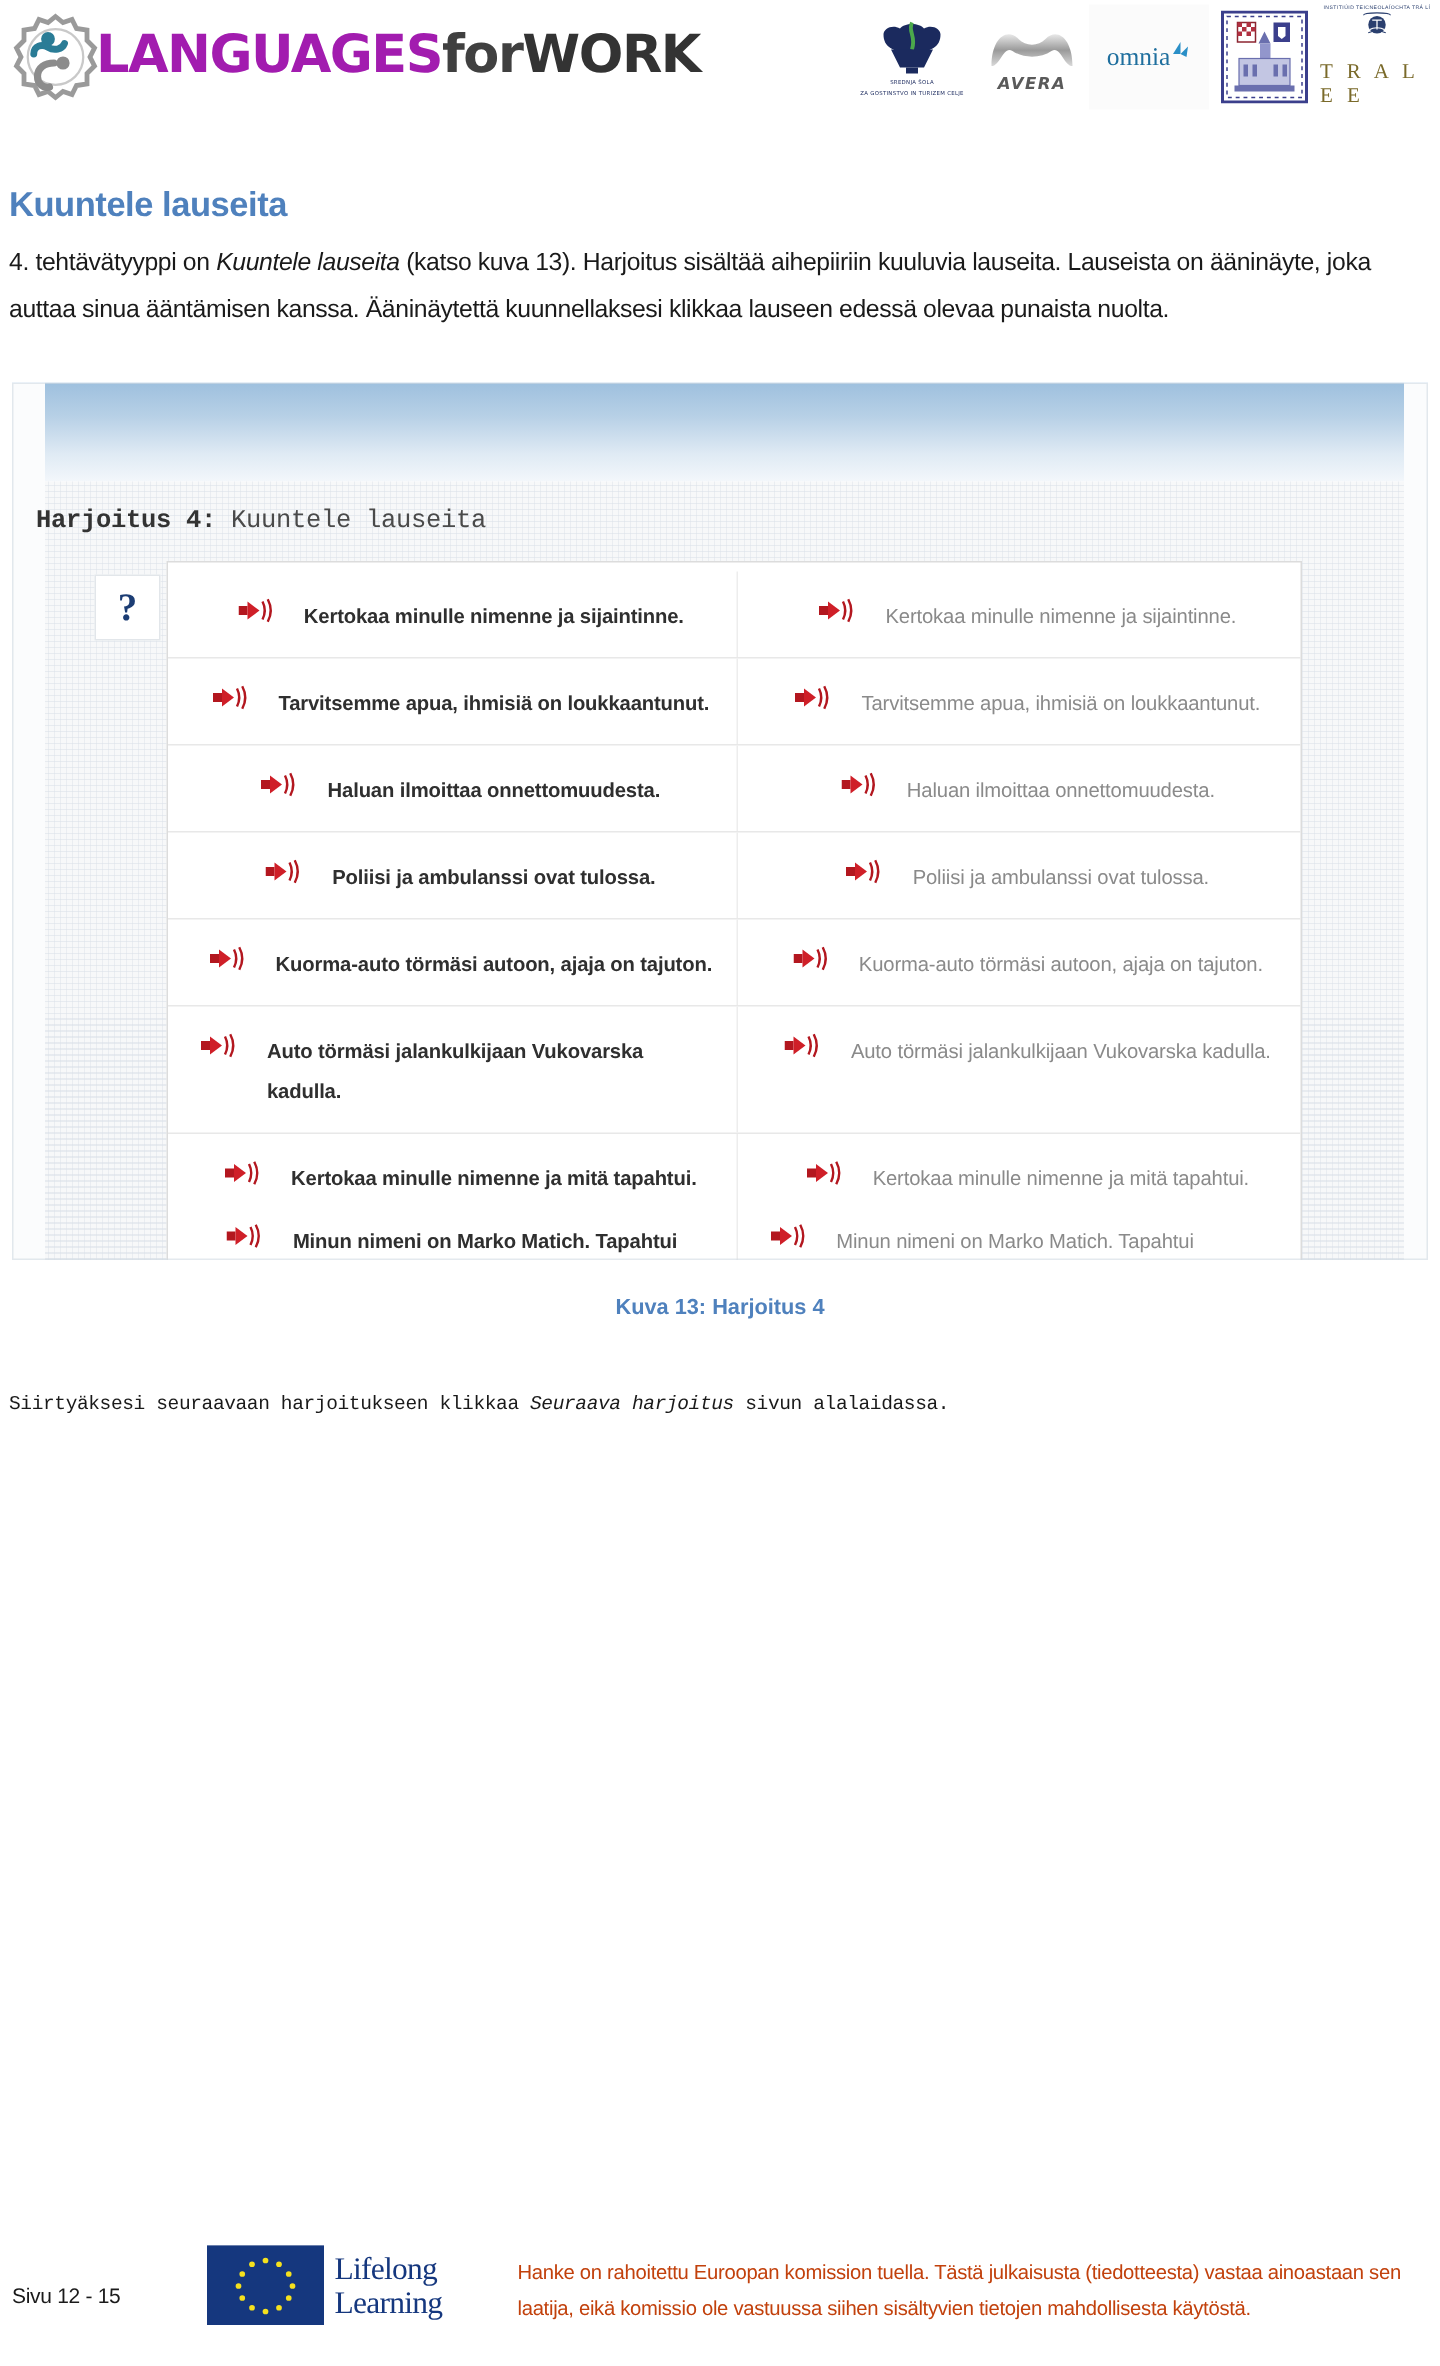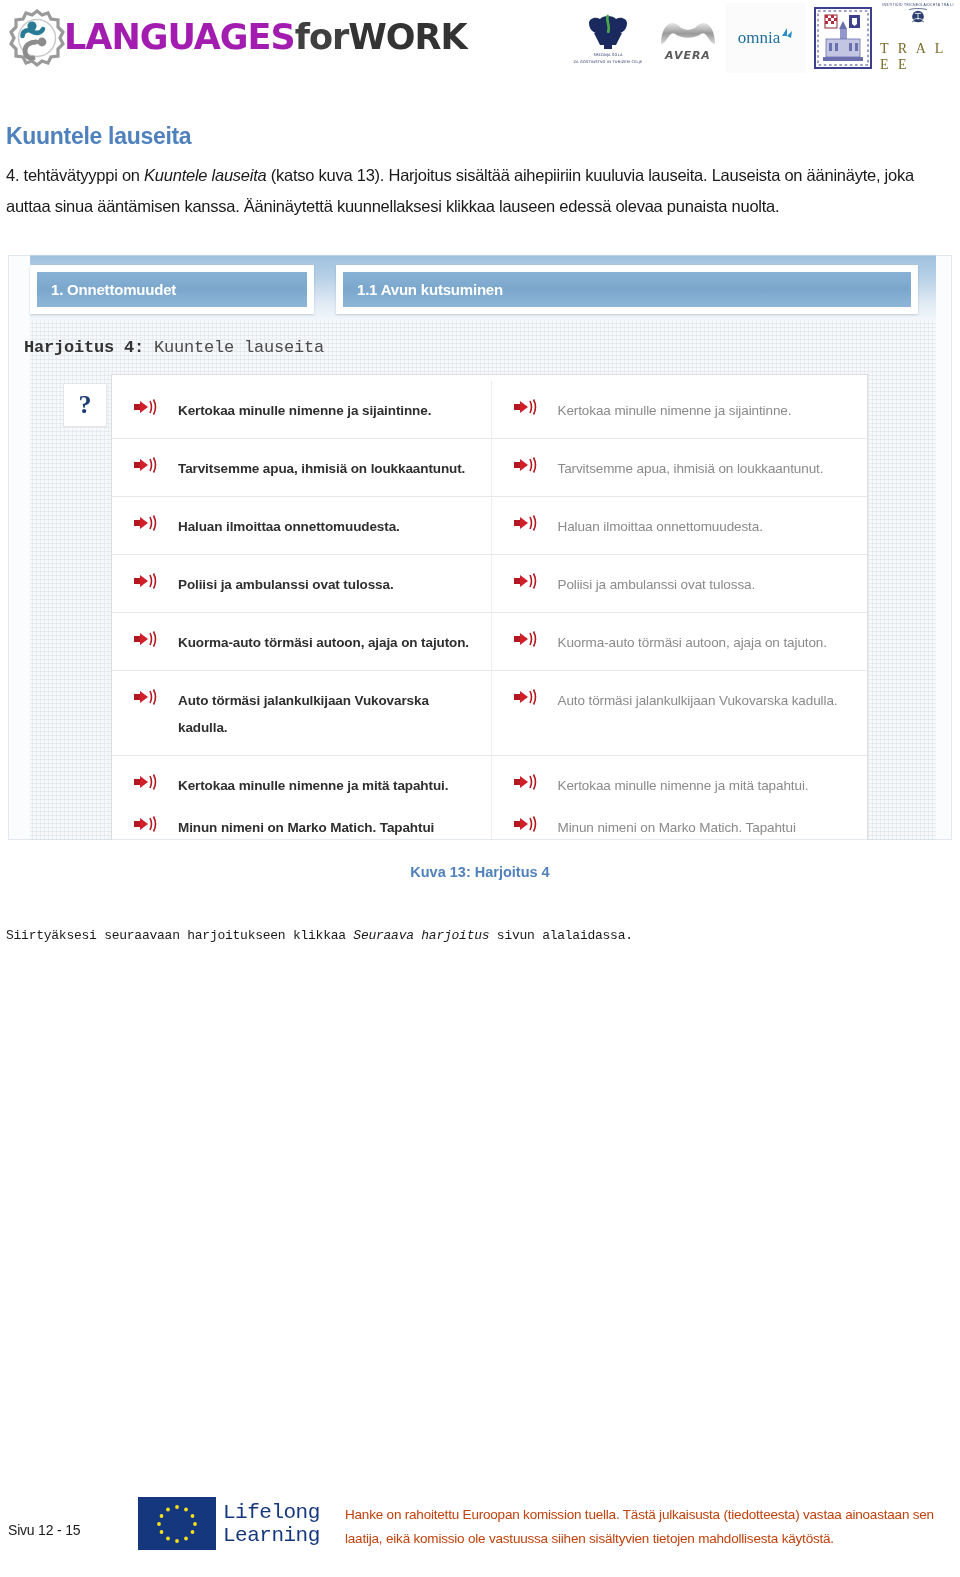--- a/index.html
+++ b/index.html
@@ -225,20 +225,21 @@
     display: flex;
     border-bottom: 1px solid #e8e8e8;
     min-height: 55px;
     align-items: stretch;
   }
   .srow:last-child { border-bottom: none; }
   .scell {
     display: flex;
     align-items: flex-start;
     padding: 16px 10px 14px 22px;
+    justify-content: center;
   }
   .scell.left {
     width: 380px;
     border-right: 1px solid #ededed;
   }
   .scell.right {
     width: 376px;
   }
   .spk {
     flex: 0 0 26px;
@@ -304,21 +305,21 @@
     position: relative;
     width: 78px; height: 53px;
     background: #15377e;
     flex: 0 0 78px;
   }
   .ll-word {
     margin-left: 7px;
     font-size: 21px;
     line-height: 23px;
     color: #15377e;
-    font-family: Liberation Mono, monospace;
+    font-family: Liberation Serif, serif;
     letter-spacing: -0.5px;
   }
   .eu-note {
     position: absolute;
     left: 345px; top: 13px;
     width: 600px;
     font-size: 13.5px;
     line-height: 24px;
     color: #c2410c;
     letter-spacing: -0.2px;
@@ -428,28 +429,20 @@
 <h1 class="page-title">Kuuntele lauseita</h1>
 
 <p class="intro-para"><span>4. tehtävätyyppi on </span><i>Kuuntele lauseita</i><span> (katso kuva 13). Harjoitus sisältää aihepiiriin kuuluvia lauseita. Lauseista on ääninäyte, joka auttaa sinua ääntämisen kanssa. Ääninäytettä kuunnellaksesi klikkaa lauseen edessä olevaa punaista nuolta.</span></p>
 
 <div class="figure-shot">
   <div class="shot-topband"></div>
   <div class="shot-bg"></div>
   <div class="shot-sidestrip-l"></div>
   <div class="shot-sidestrip-r"></div>
 
-  <div class="tab-strip">
-    <div class="tab-chip tab1">
-      <div class="inner">1. Onnettomuudet</div>
-    </div>
-    <div class="tab-chip tab2">
-      <div class="inner">1.1 Avun kutsuminen</div>
-    </div>
-  </div>
 
   <div class="exercise-heading"><b>Harjoitus 4:</b><span> Kuuntele lauseita</span></div>
 
   <div class="hint-box">
     <span class="qmark">?</span>
   </div>
 
   <div class="sentence-panel">
 
     <div class="srow">

